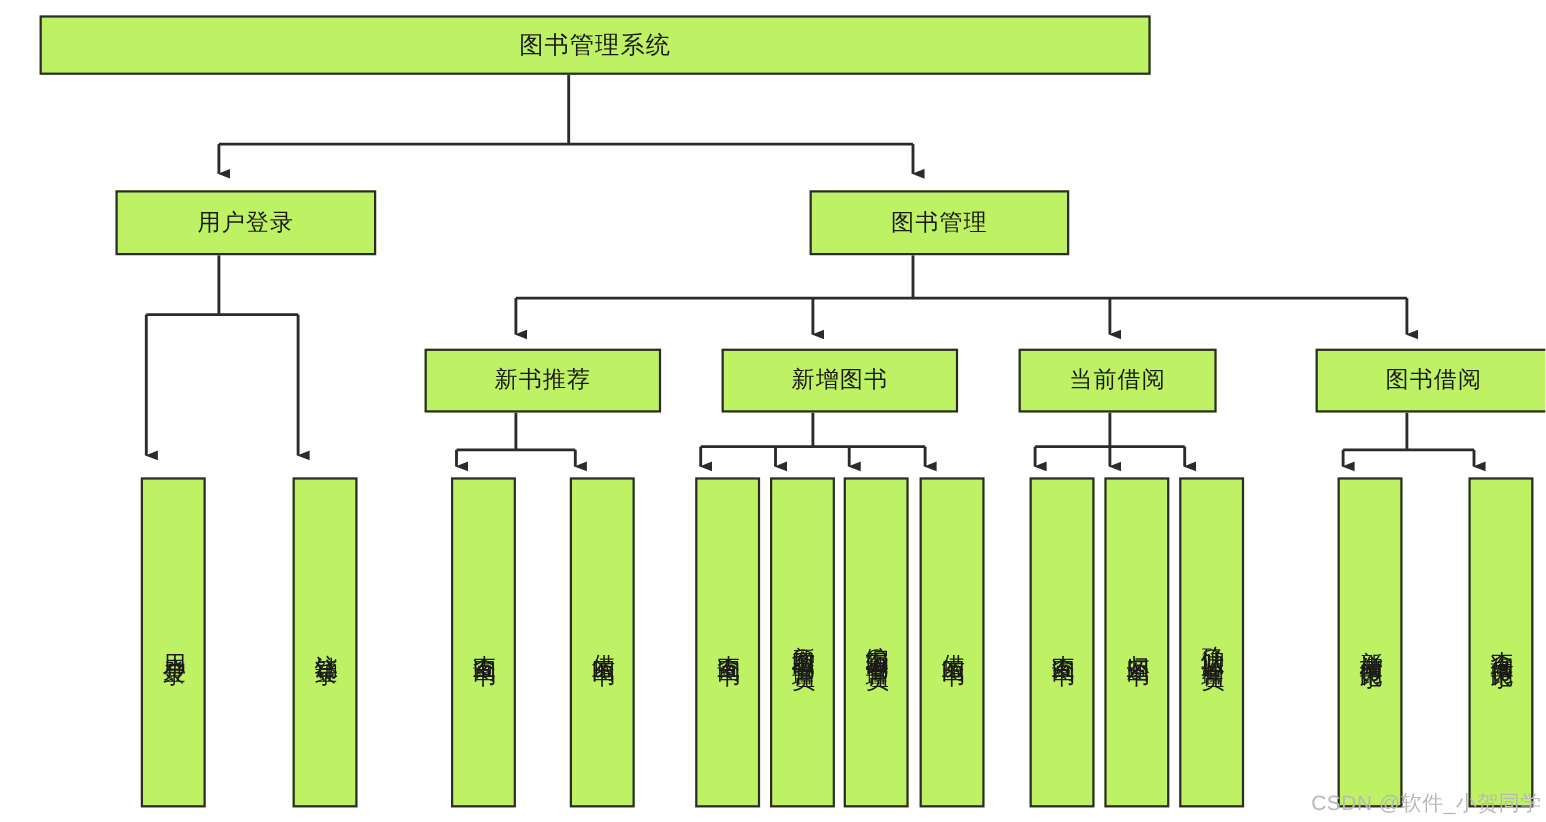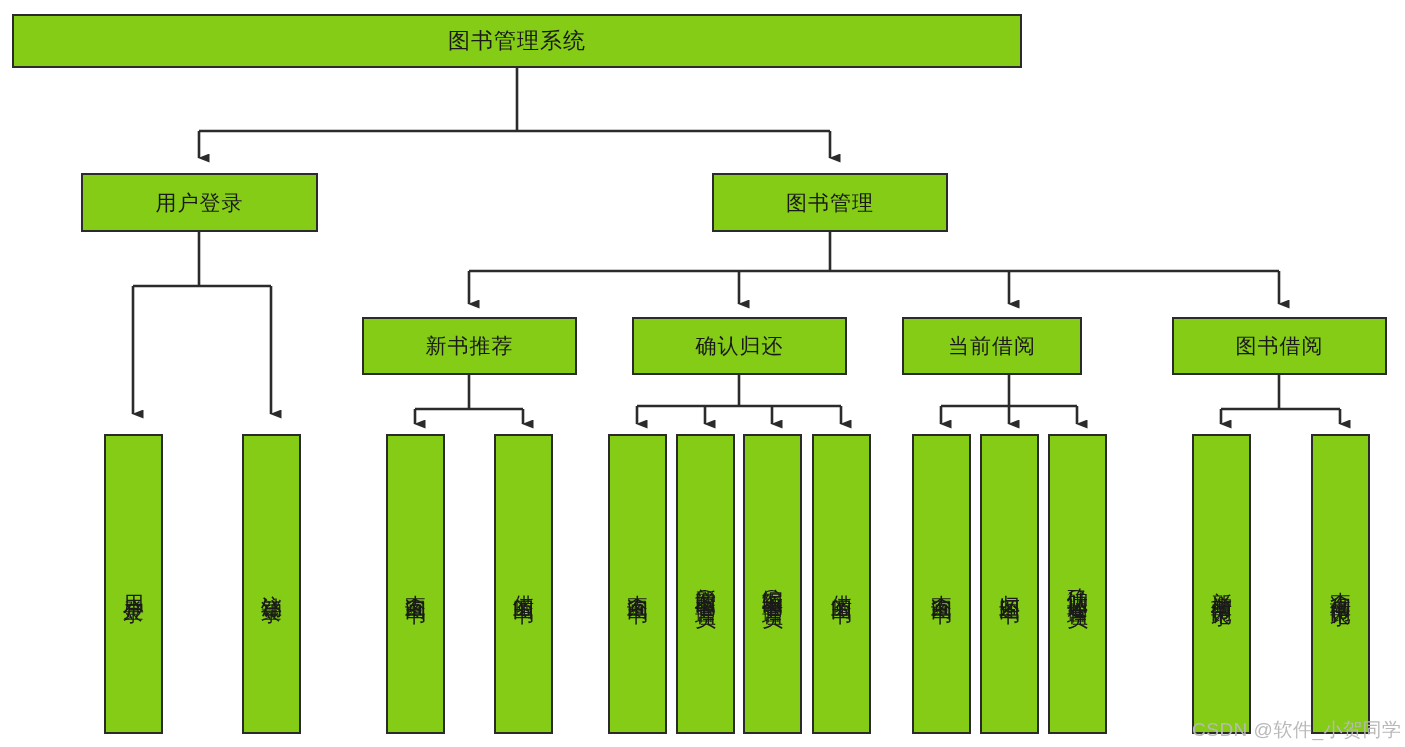--- a/index.html
+++ b/index.html
@@ -22,25 +22,26 @@
     left: 0;
     top: 0;
     width: 1405px;
     height: 747px;
     pointer-events: none;
   }
   .node {
     position: absolute;
     box-sizing: border-box;
     border: 2px solid #2b2b2b;
-    background: #84cc16;
+    background: #bef264;
     display: flex;
     align-items: center;
     justify-content: center;
     color: #1a1a1a;
+    margin-left: 24px;
   }
   .node-h {
     font-size: 21px;
     letter-spacing: 1px;
     line-height: 1.2;
   }
   .node-root {
     font-size: 22px;
   }
   .node-v {
@@ -134,21 +135,21 @@
 
   <div class="node node-h" style="left:362px; top:317px; width:215px; height:58px;">
     <span>新书推荐</span>
   </div>
 
   <div class="node node-h" style="left:712px; top:173px; width:236px; height:59px;">
     <span>图书管理</span>
   </div>
 
   <div class="node node-h" style="left:632px; top:317px; width:215px; height:58px;">
-    <span>确认归还</span>
+    <span>新增图书</span>
   </div>
 
   <div class="node node-h" style="left:902px; top:317px; width:180px; height:58px;">
     <span>当前借阅</span>
   </div>
 
   <div class="node node-h" style="left:1172px; top:317px; width:215px; height:58px;">
     <span>图书借阅</span>
   </div>
 

